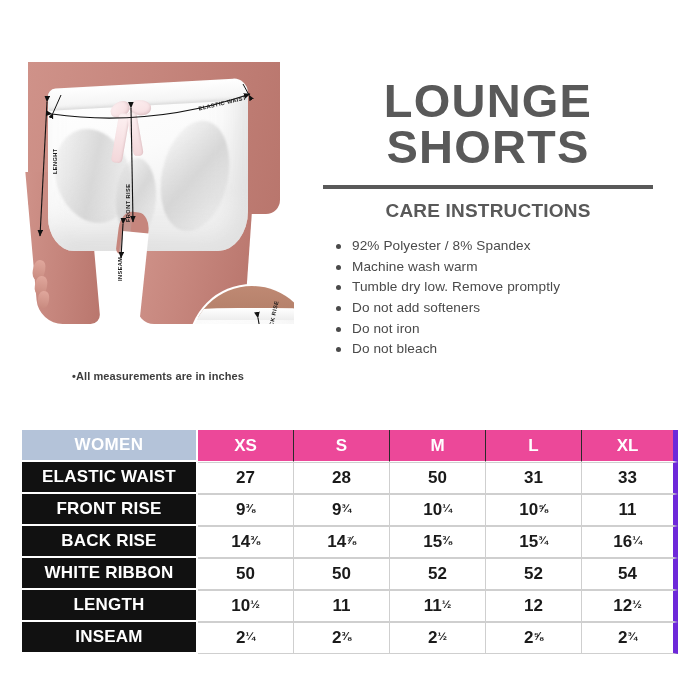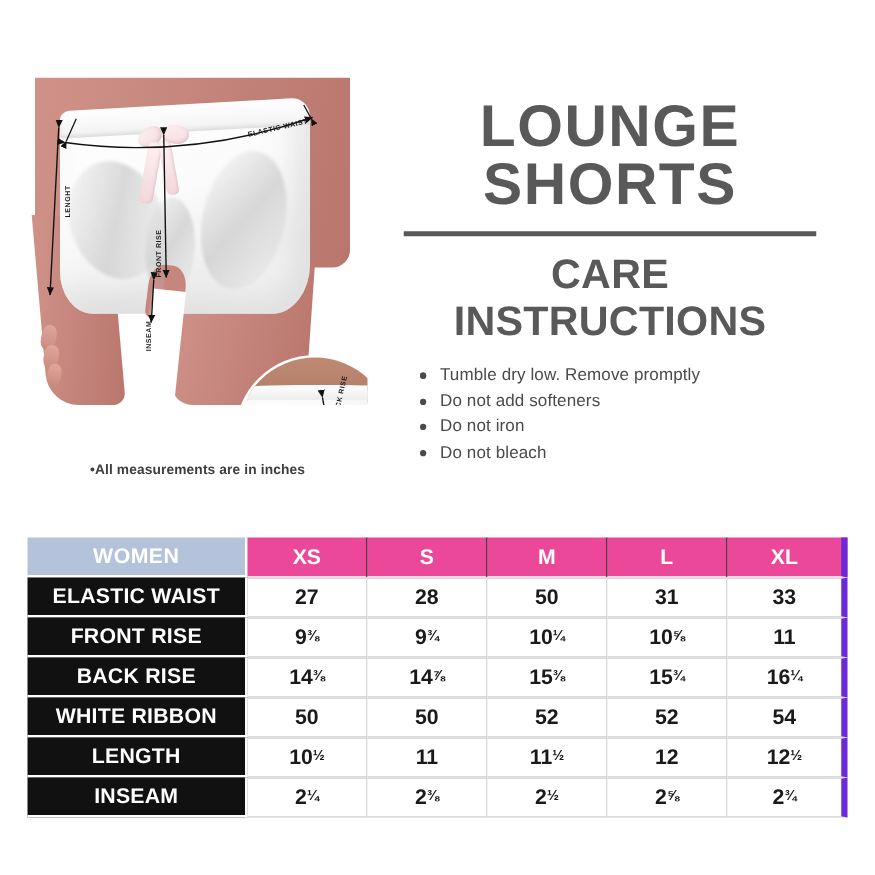--- a/index.html
+++ b/index.html
@@ -237,21 +237,21 @@
   #title-divider {
     margin: 15px auto 0 auto;
     width: 330px;
     height: 4px;
     background: #595959;
   }
   #care-heading {
     margin-top: 11px;
     text-align: center;
     color: #595959;
-    font-size: 33px;
+    font-size: 19px;
     font-weight: 700;
     letter-spacing: .2px;
   }
   #care-list {
     margin: 14px 0 0 0;
     padding: 0;
     list-style: none;
   }
   #care-list li {
     position: relative;
@@ -411,21 +411,22 @@
   </div>
 
   <div id="info-panel">
     <div id="title-block">
       <span id="title-line1">LOUNGE</span>
       <span id="title-line2">SHORTS</span>
     </div>
     <div id="title-divider"></div>
     <div id="care-heading">CARE INSTRUCTIONS</div>
     <ul id="care-list">
-        <li><span class="dot"></span></li>
+        <li><span class="dot"></span><span>92% Polyester / 8% Spandex</span></li>
+        <li><span class="dot"></span><span>Machine wash warm</span></li>
         <li><span class="dot"></span><span>Tumble dry low. Remove promptly</span></li>
         <li><span class="dot"></span><span>Do not add softeners</span></li>
         <li><span class="dot"></span><span>Do not iron</span></li>
         <li><span class="dot"></span><span>Do not bleach</span></li>
       </ul>
   </div>
 </div>
 
 <div id="size-table-wrap">
   <table id="size-table">

